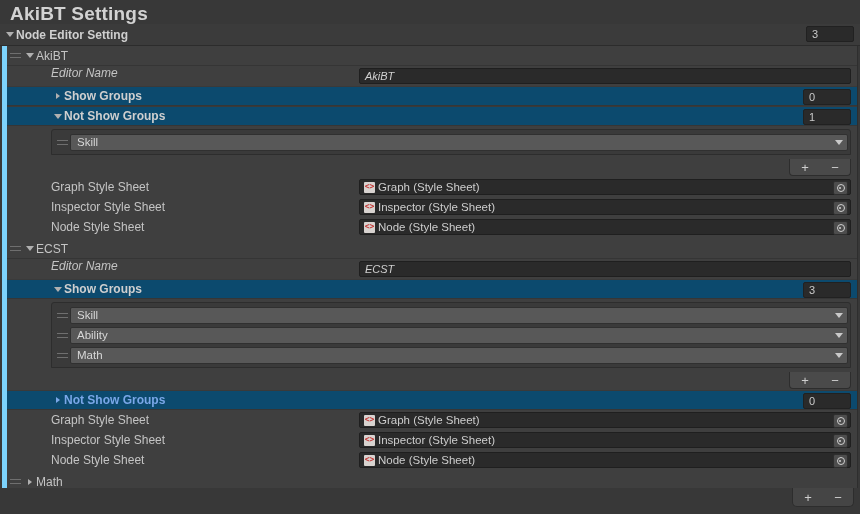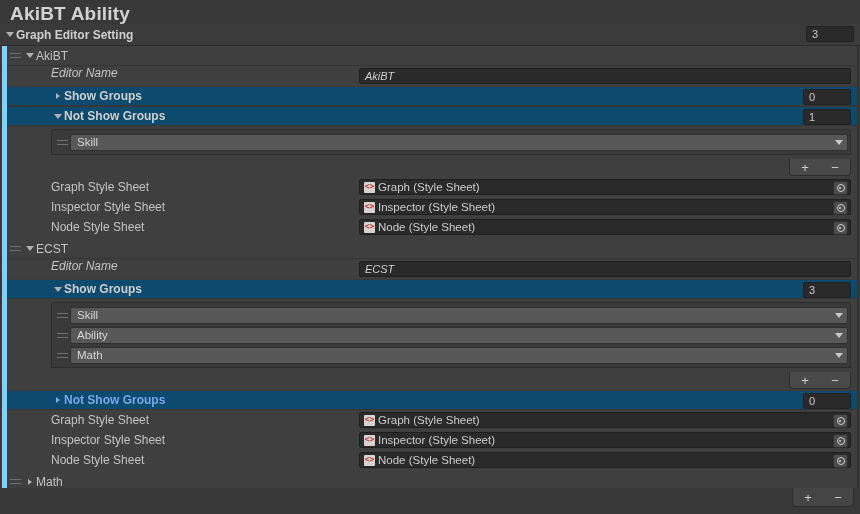--- a/index.html
+++ b/index.html
@@ -237,27 +237,27 @@
     width: 62px; height: 19px;
     background: #454545;
     border-radius: 0 0 5px 5px;
   }
 </style>
 </head>
 <body>
 
 <div class="root">
 
-  <div class="title">AkiBT Ability</div>
+  <div class="title">AkiBT Settings</div>
 
   <div class="top-fold">
     <span class="tri open">
         <i></i>
       </span>
-    <span class="lbl bold">Graph Editor Setting</span>
+    <span class="lbl bold">Node Editor Setting</span>
     <span class="numfield">3</span>
   </div>
 
   <div class="card">
 
     <div class="card-head">
       <span class="handle">
           <b></b>
           <b></b>
         </span>

